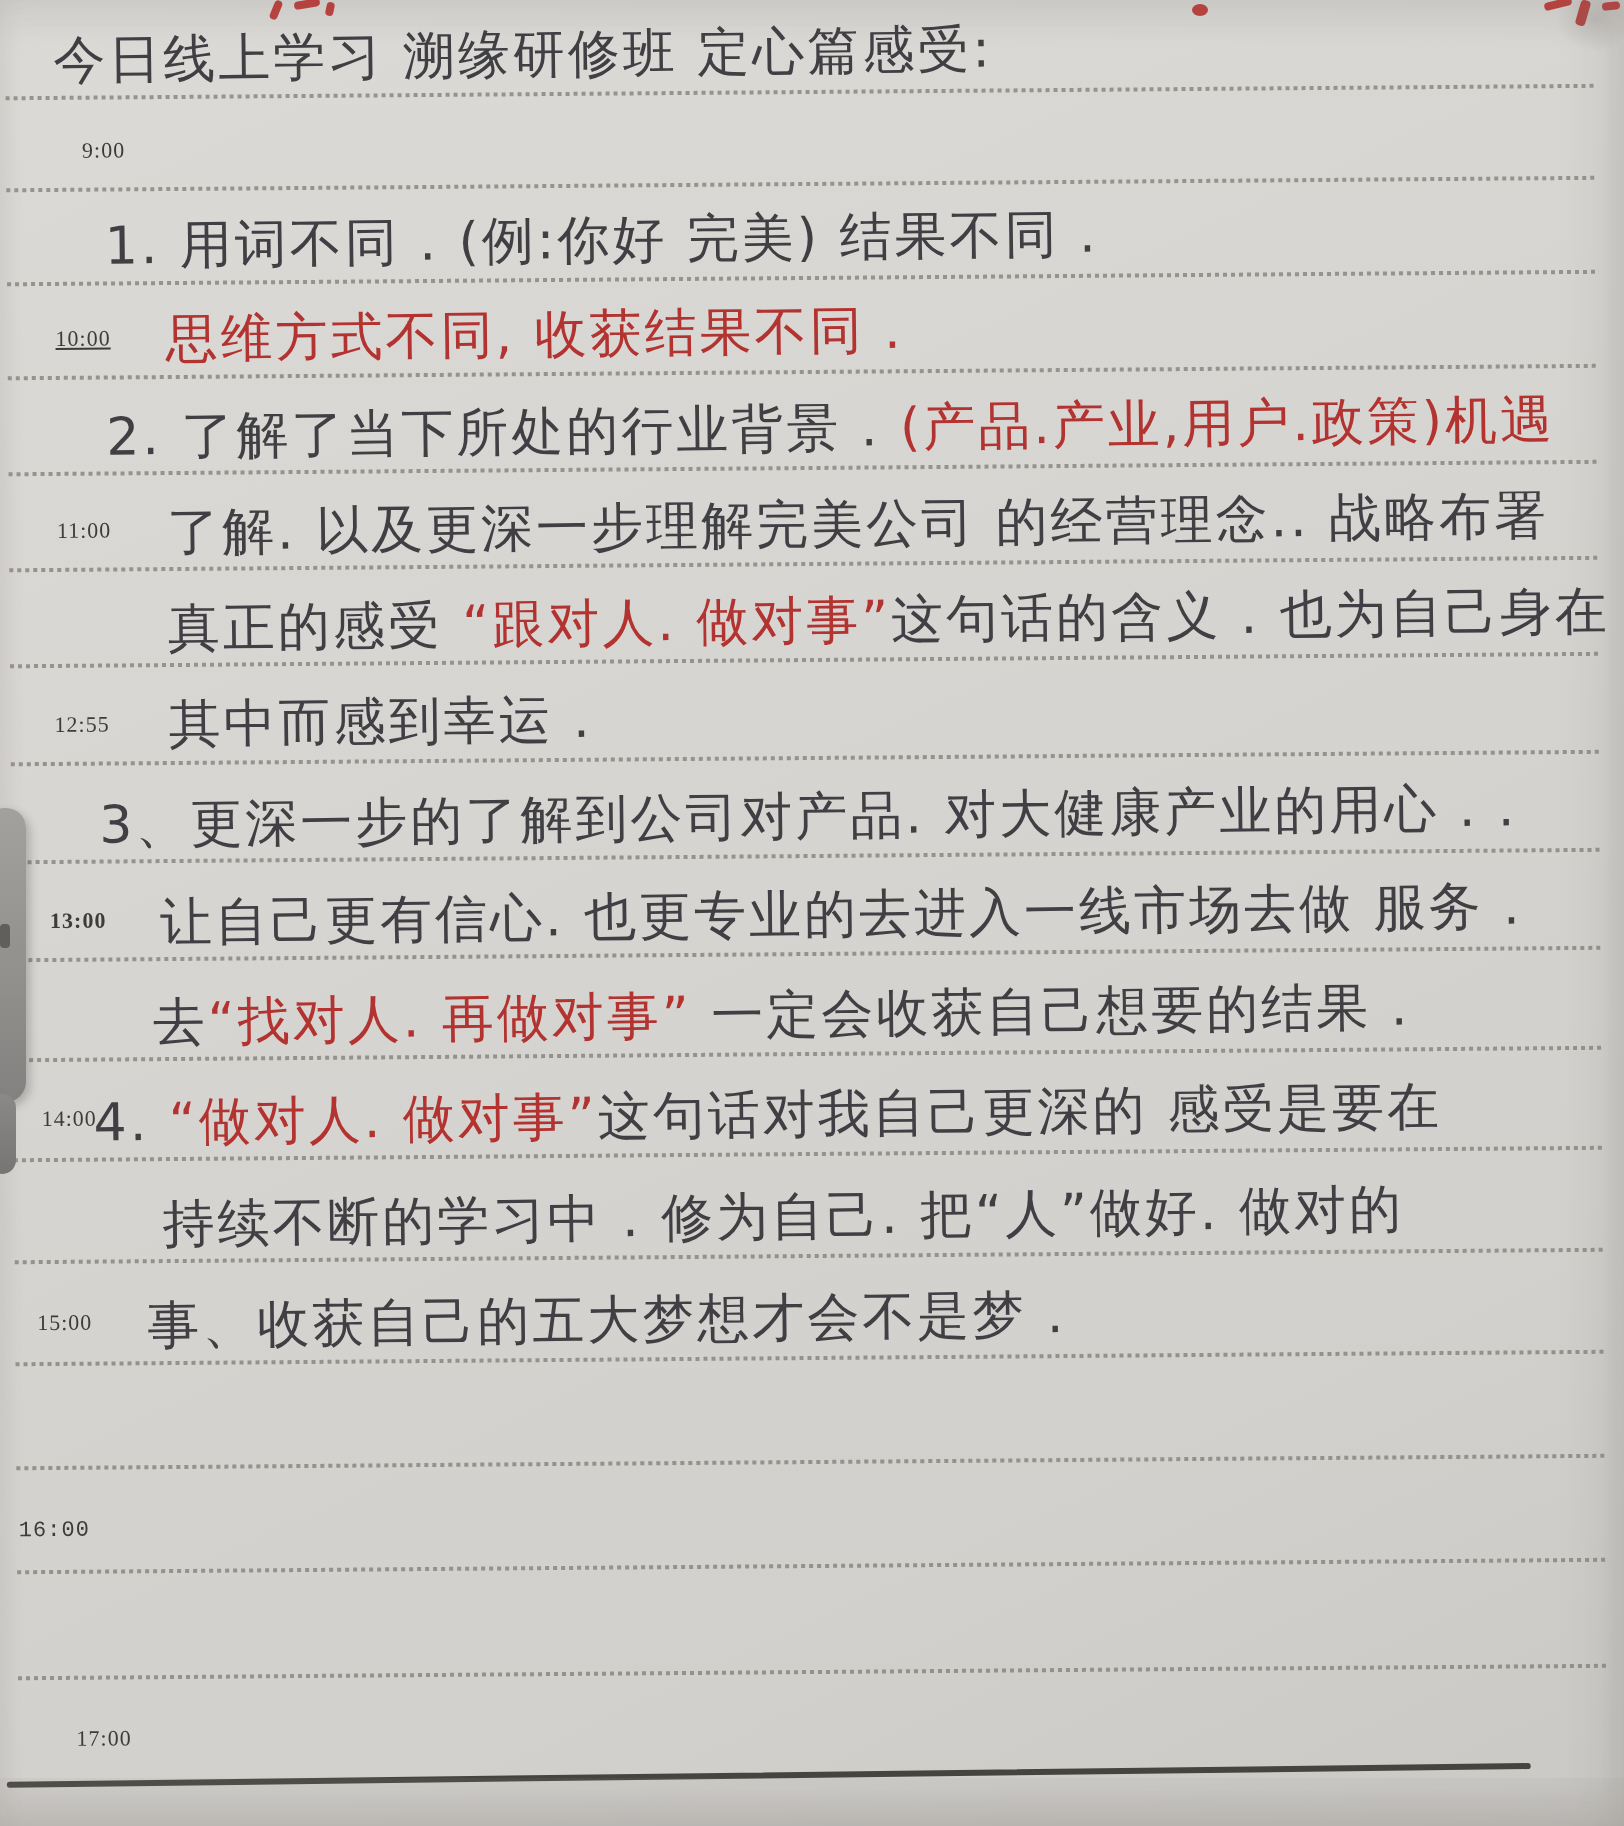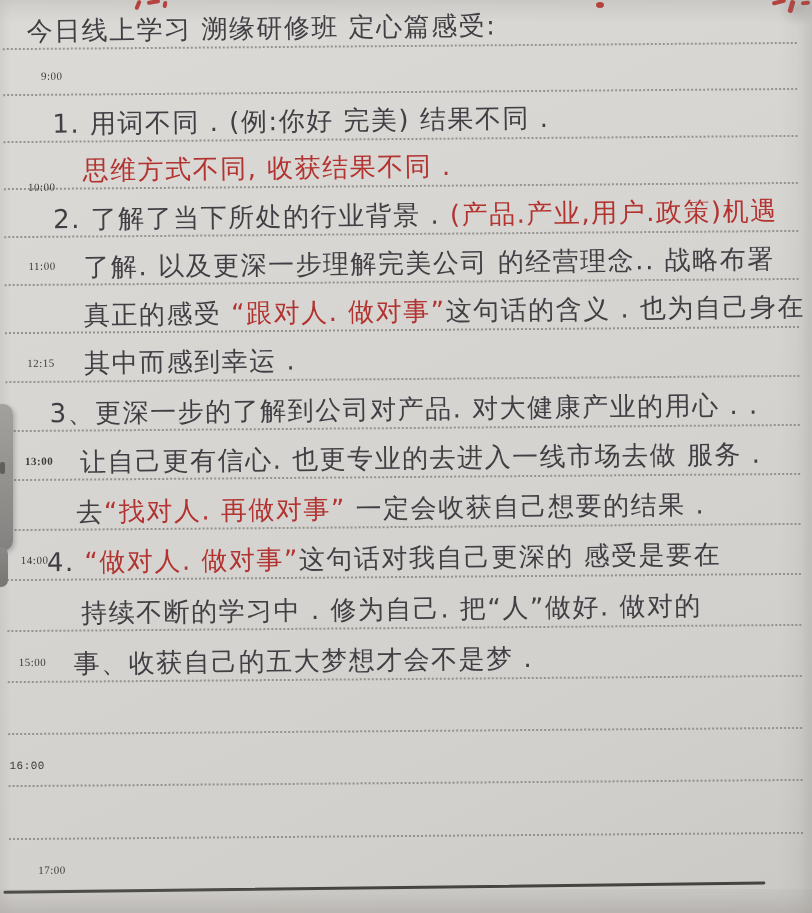--- a/index.html
+++ b/index.html
@@ -75,23 +75,23 @@
         <div class="ruled-line" style="top: 526px;"></div>
         <div class="ruled-line" style="top: 576px;"></div>
         <div class="ruled-line" style="top: 627px;"></div>
         <div class="ruled-line" style="top: 678px;"></div>
         <div class="ruled-line" style="top: 730px;"></div>
         <div class="ruled-line" style="top: 782px;"></div>
         <div class="ruled-line" style="top: 835px;"></div>
       </div>
     <div id="labels-layer">
         <div class="time-label" style="left: 44px; top: 67px;">9:00</div>
-        <div class="time-label" style="left: 30px; top: 178px;">10:00</div>
+        <div class="time-label" style="left: 30px; top: 161px; text-decoration: underline;">10:00</div>
         <div class="time-label" style="left: 30px; top: 257px;">11:00</div>
-        <div class="time-label" style="left: 28px; top: 354px;">12:15</div>
+        <div class="time-label" style="left: 28px; top: 354px;">12:55</div>
         <div class="time-label" style="left: 25px; top: 452px; font-weight: bold;">13:00</div>
         <div class="time-label" style="left: 20px; top: 551px;">14:00</div>
         <div class="time-label" style="left: 17px; top: 653px;">15:00</div>
         <div class="time-label" style="left: 7px; top: 757px; font-family: Liberation Mono, monospace;">16:00</div>
         <div class="time-label" style="left: 5px; top: 861px; margin-left: 30px;">17:00</div>
       </div>
     <div id="notes-layer">
         <div class="hw-line" style="left: 30px; top: 9px;"><span class="hw-black">今日线上学习 溯缘研修班 定心篇感受:</span></div>
         <div class="hw-line" style="left: 55px; top: 102px;"><span class="hw-black">1. 用词不同 . (例:你好 完美) 结果不同 .</span></div>
         <div class="hw-line" style="left: 85px; top: 149px;"><span class="hw-red">思维方式不同, 收获结果不同 .</span></div>

